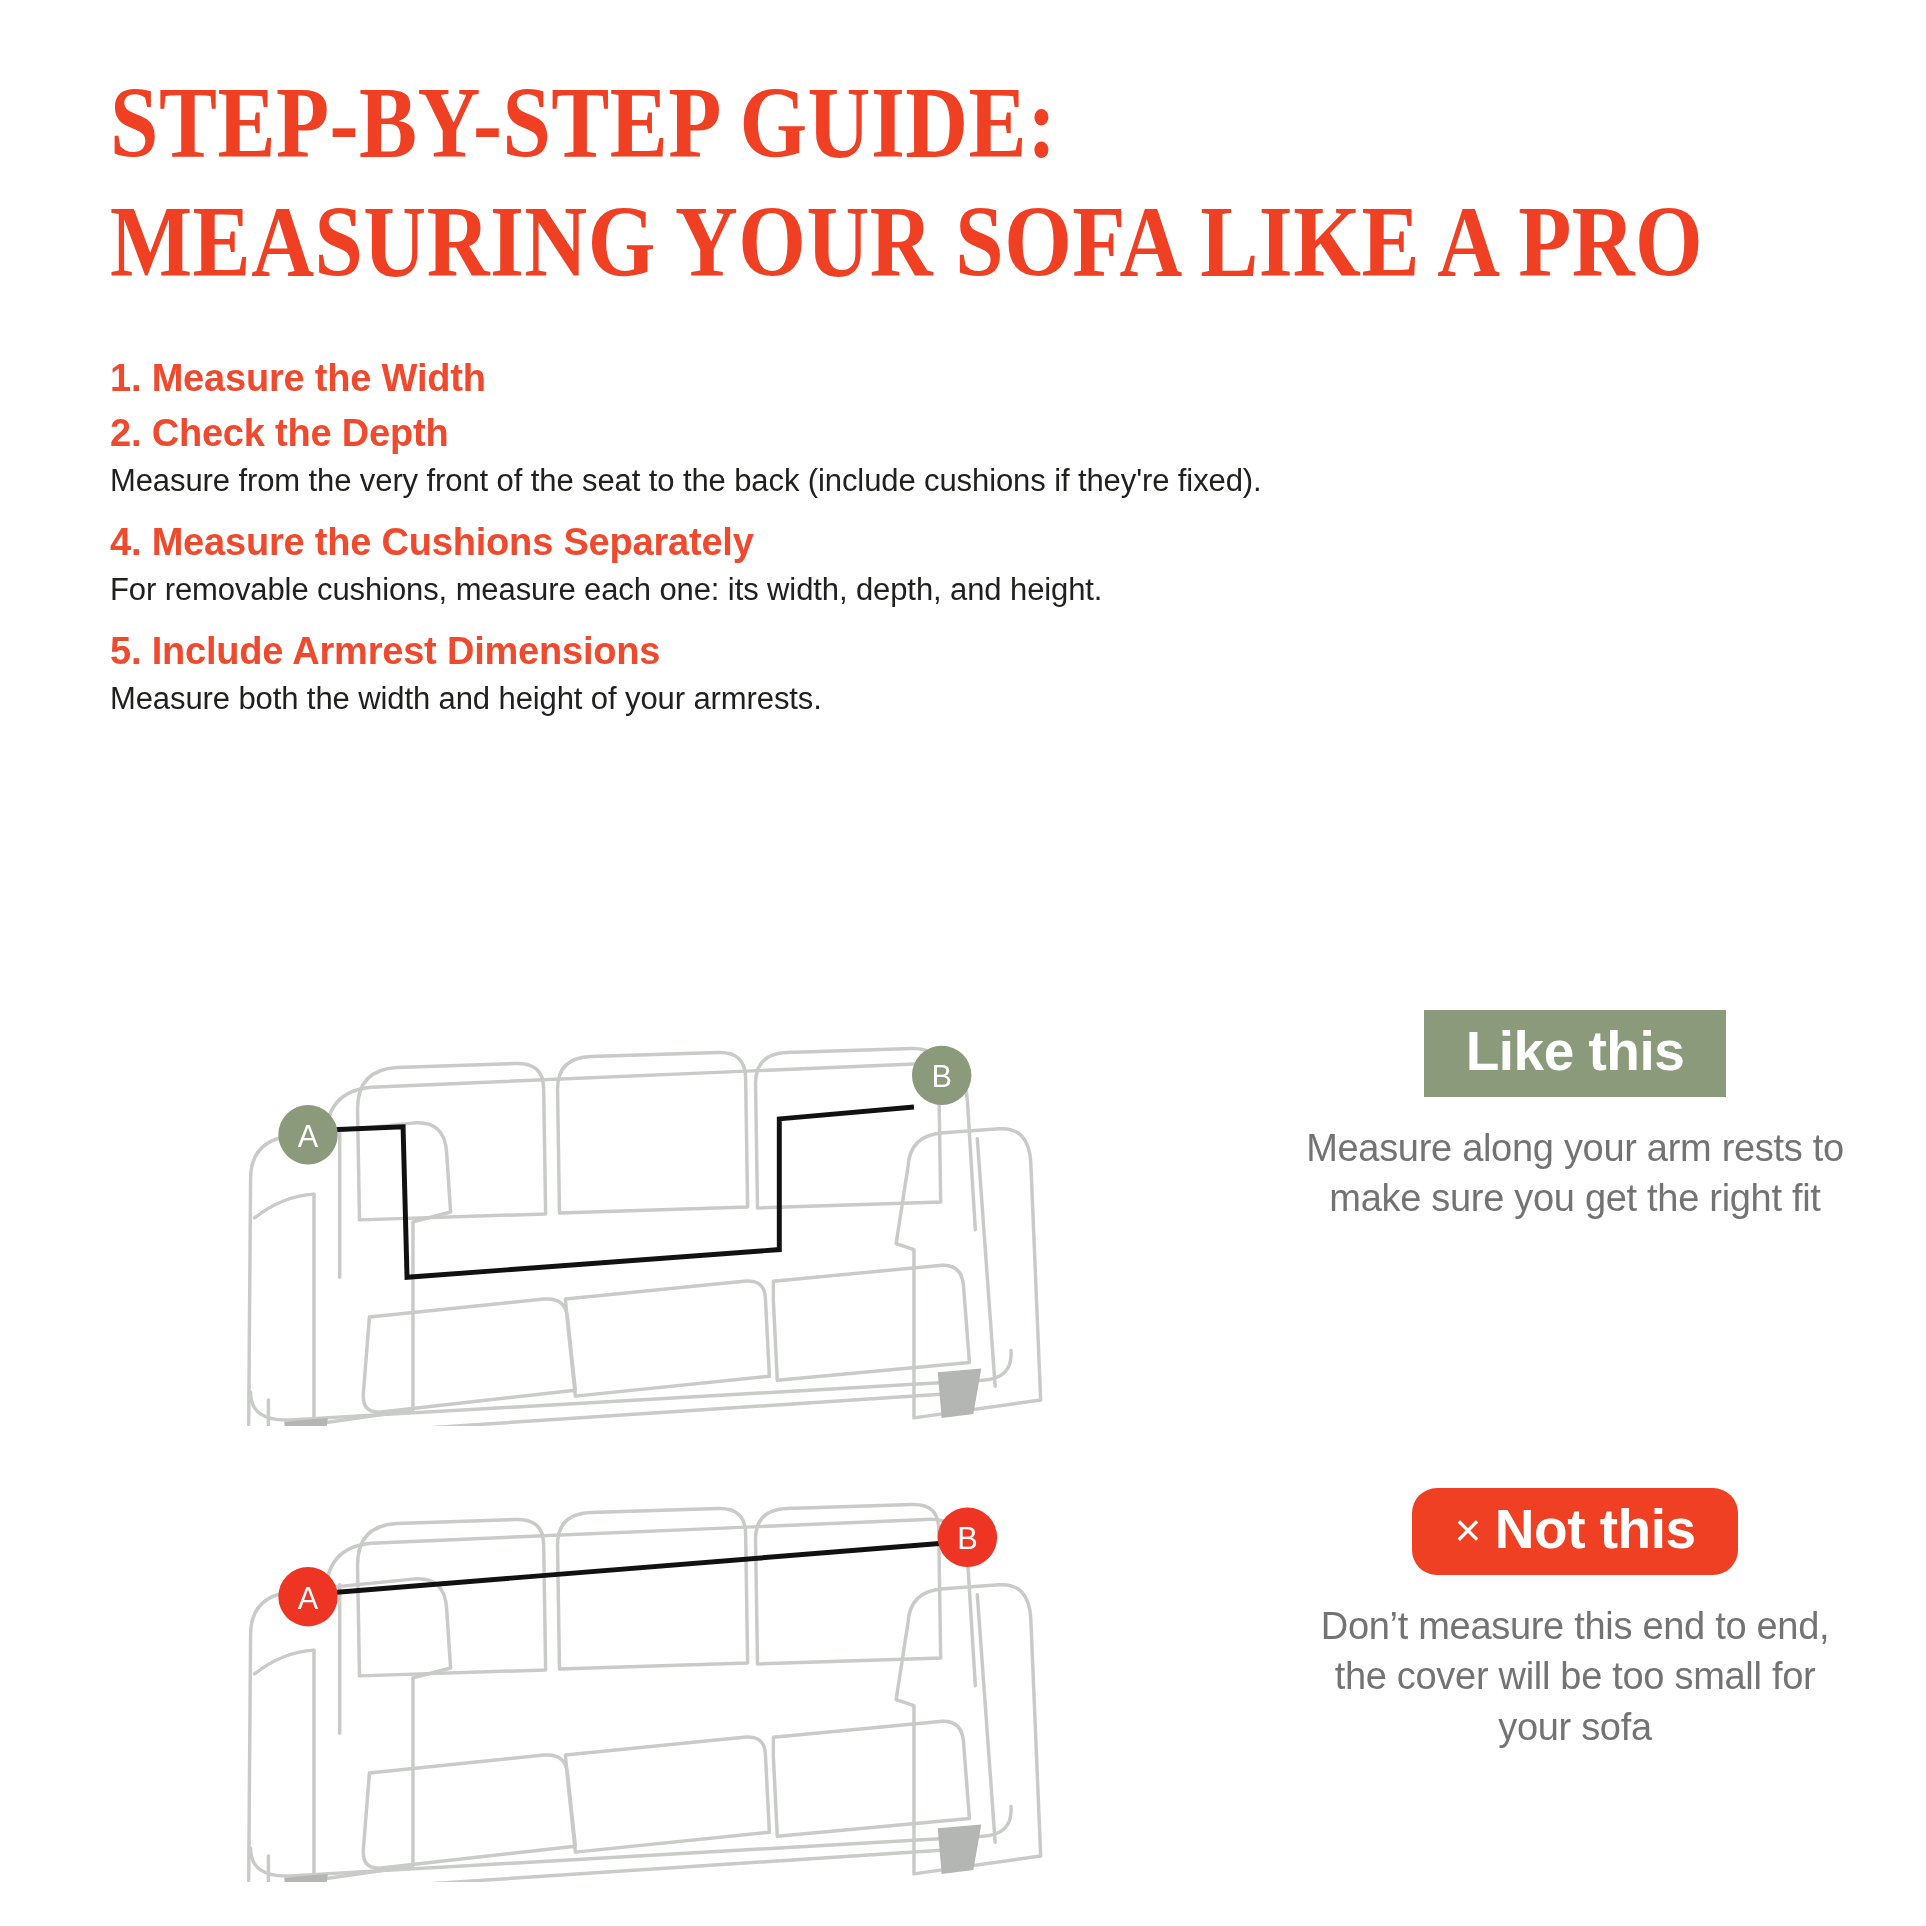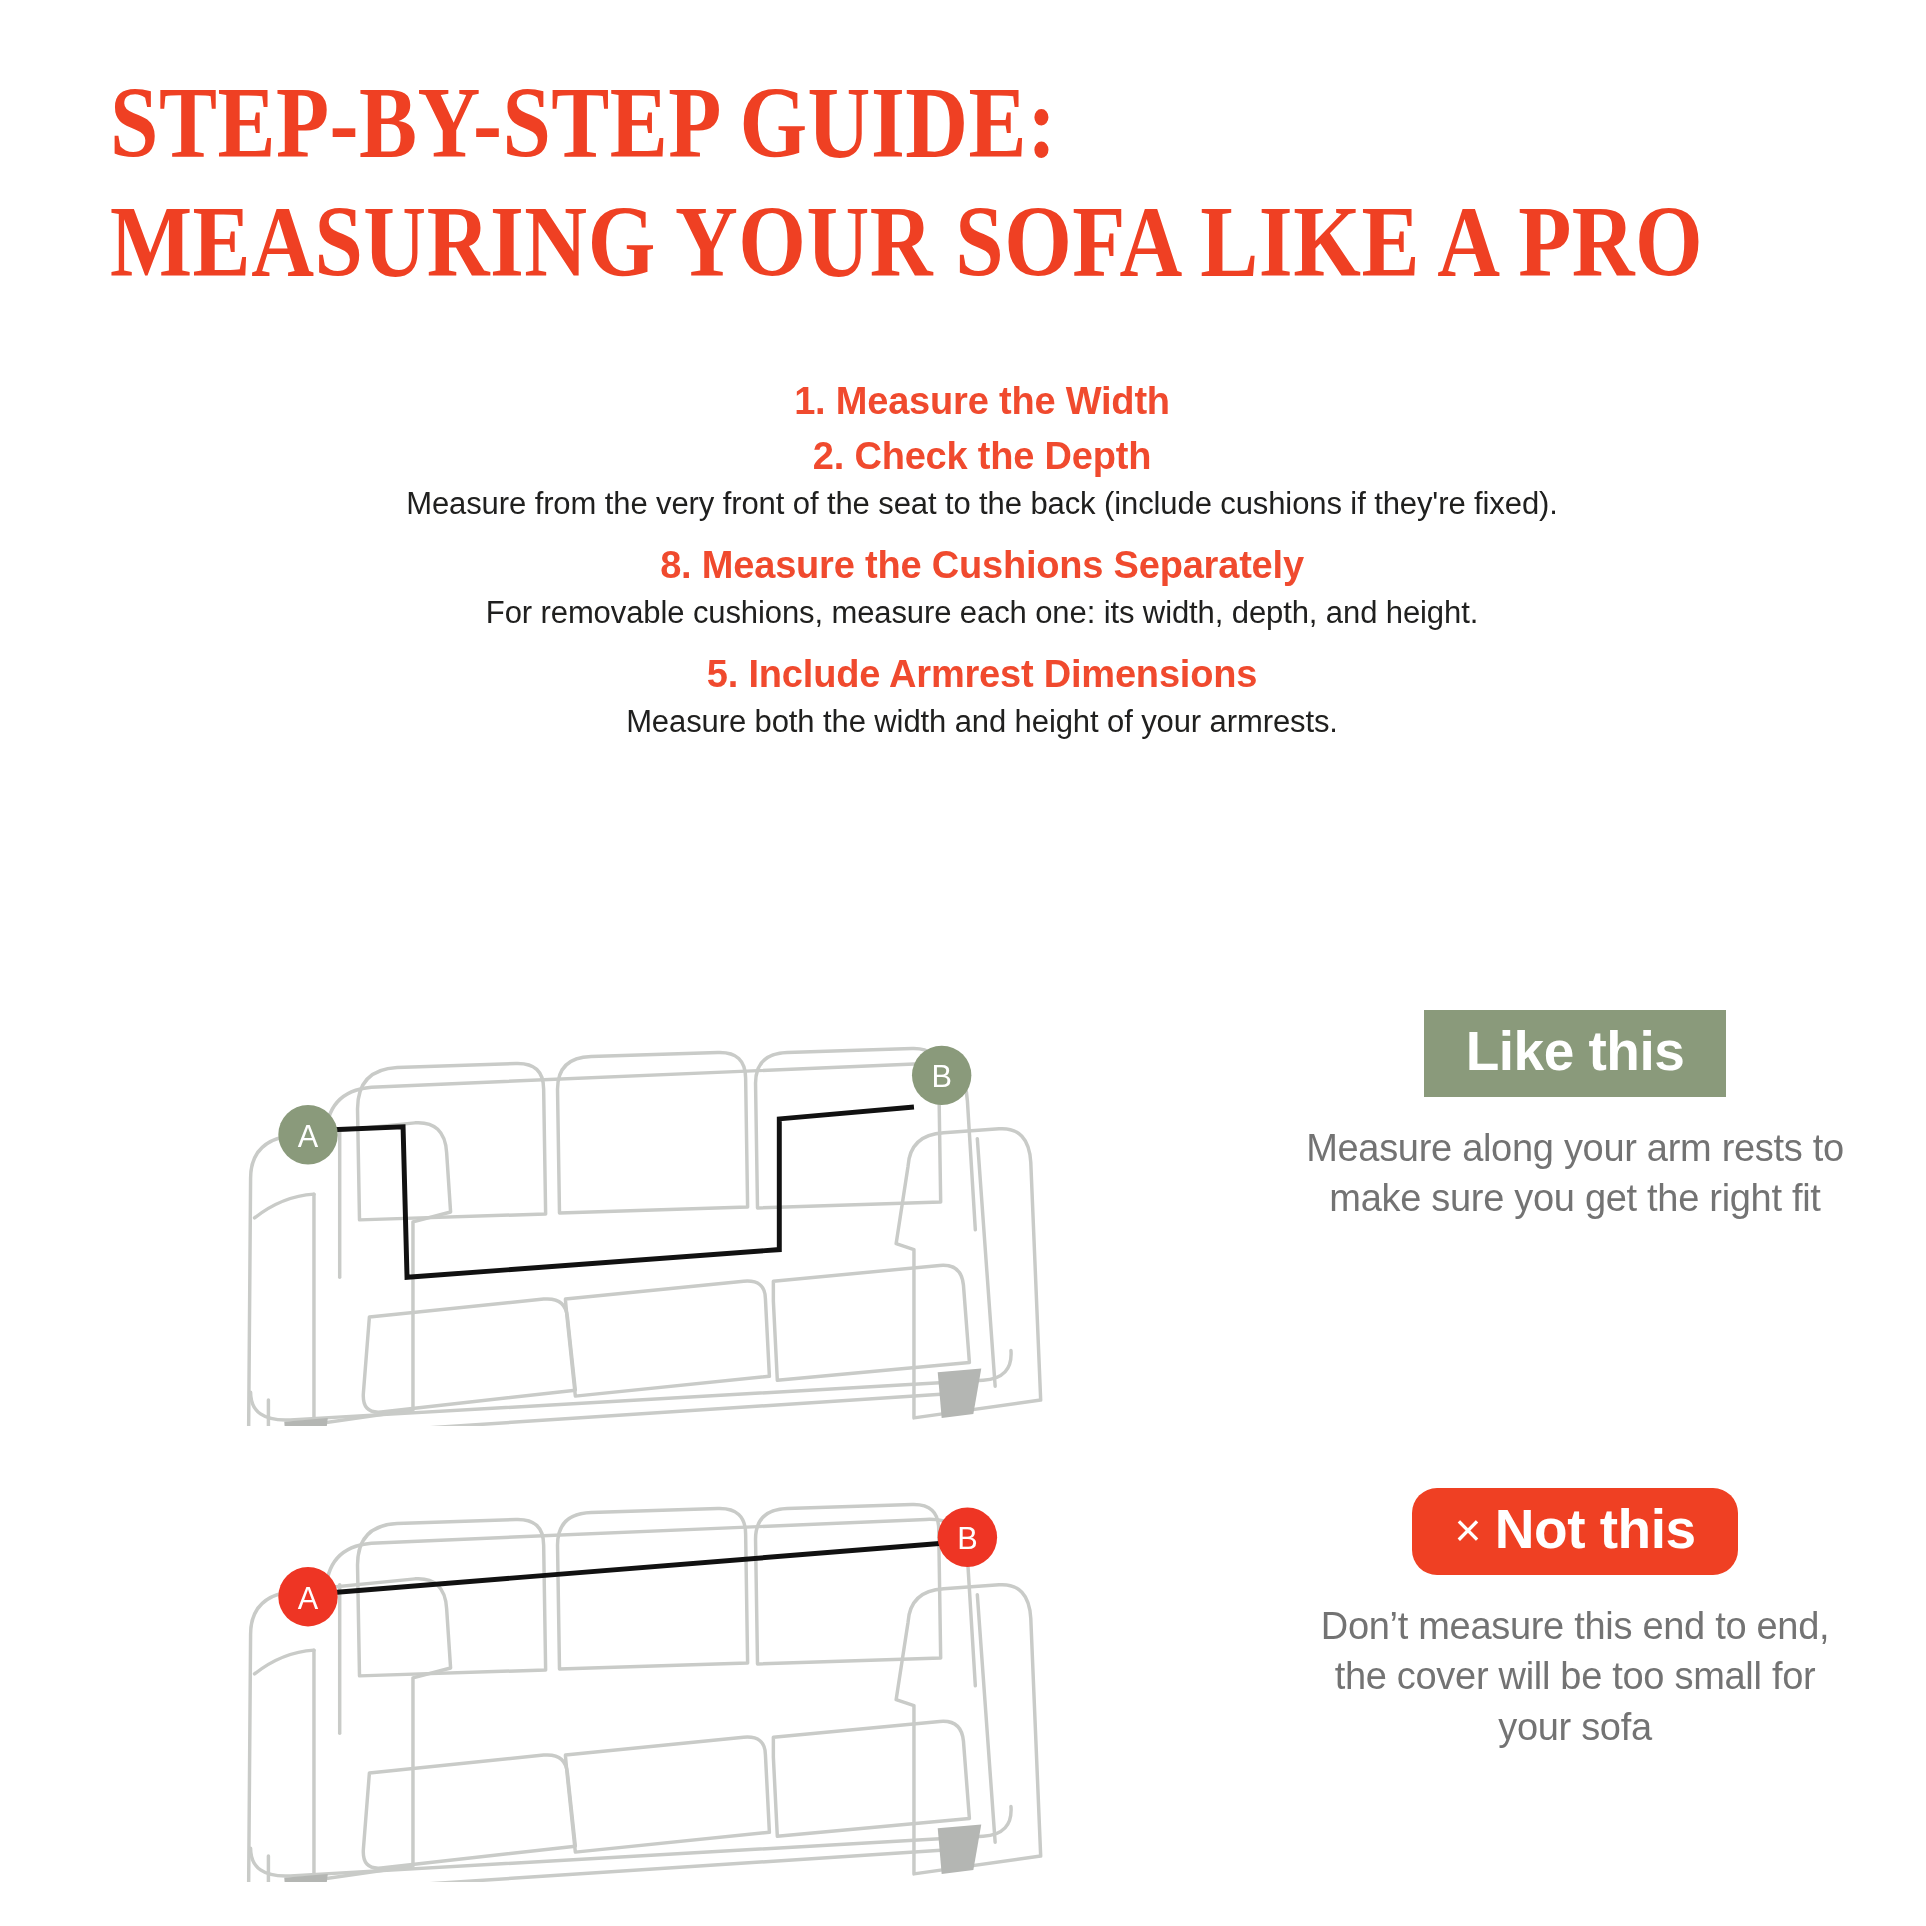--- a/index.html
+++ b/index.html
@@ -42,22 +42,21 @@
   .title-line2 {
     font-size: 87px;
     display: block;
     transform: scaleY(1.18);
     transform-origin: left top;
     margin-bottom: 10px;
   }
 
   
   .steps {
-    margin-top: 100px;
-    text-align: center;
+    margin-top: 77px;
   }
   .step {
     margin-bottom: 12px;
   }
   .step-head {
     color: #f04a2e;
     font-size: 38px;
     font-weight: bold;
     margin: 0 0 8px 0;
     letter-spacing: -0.2px;
@@ -140,21 +139,21 @@
       <p class="step-head">1. Measure the Width</p>
     </div>
 
     <div class="step">
       <p class="step-head">2. Check the Depth</p>
       <p class="step-body">Measure from the very front of the seat to the back (include cushions if they're fixed).</p>
     </div>
 
 
     <div class="step">
-      <p class="step-head">8. Measure the Cushions Separately</p>
+      <p class="step-head">4. Measure the Cushions Separately</p>
       <p class="step-body">For removable cushions, measure each one: its width, depth, and height.</p>
     </div>
 
     <div class="step">
       <p class="step-head">5. Include Armrest Dimensions</p>
       <p class="step-body">Measure both the width and height of your armrests.</p>
     </div>
 
   </div>
 

